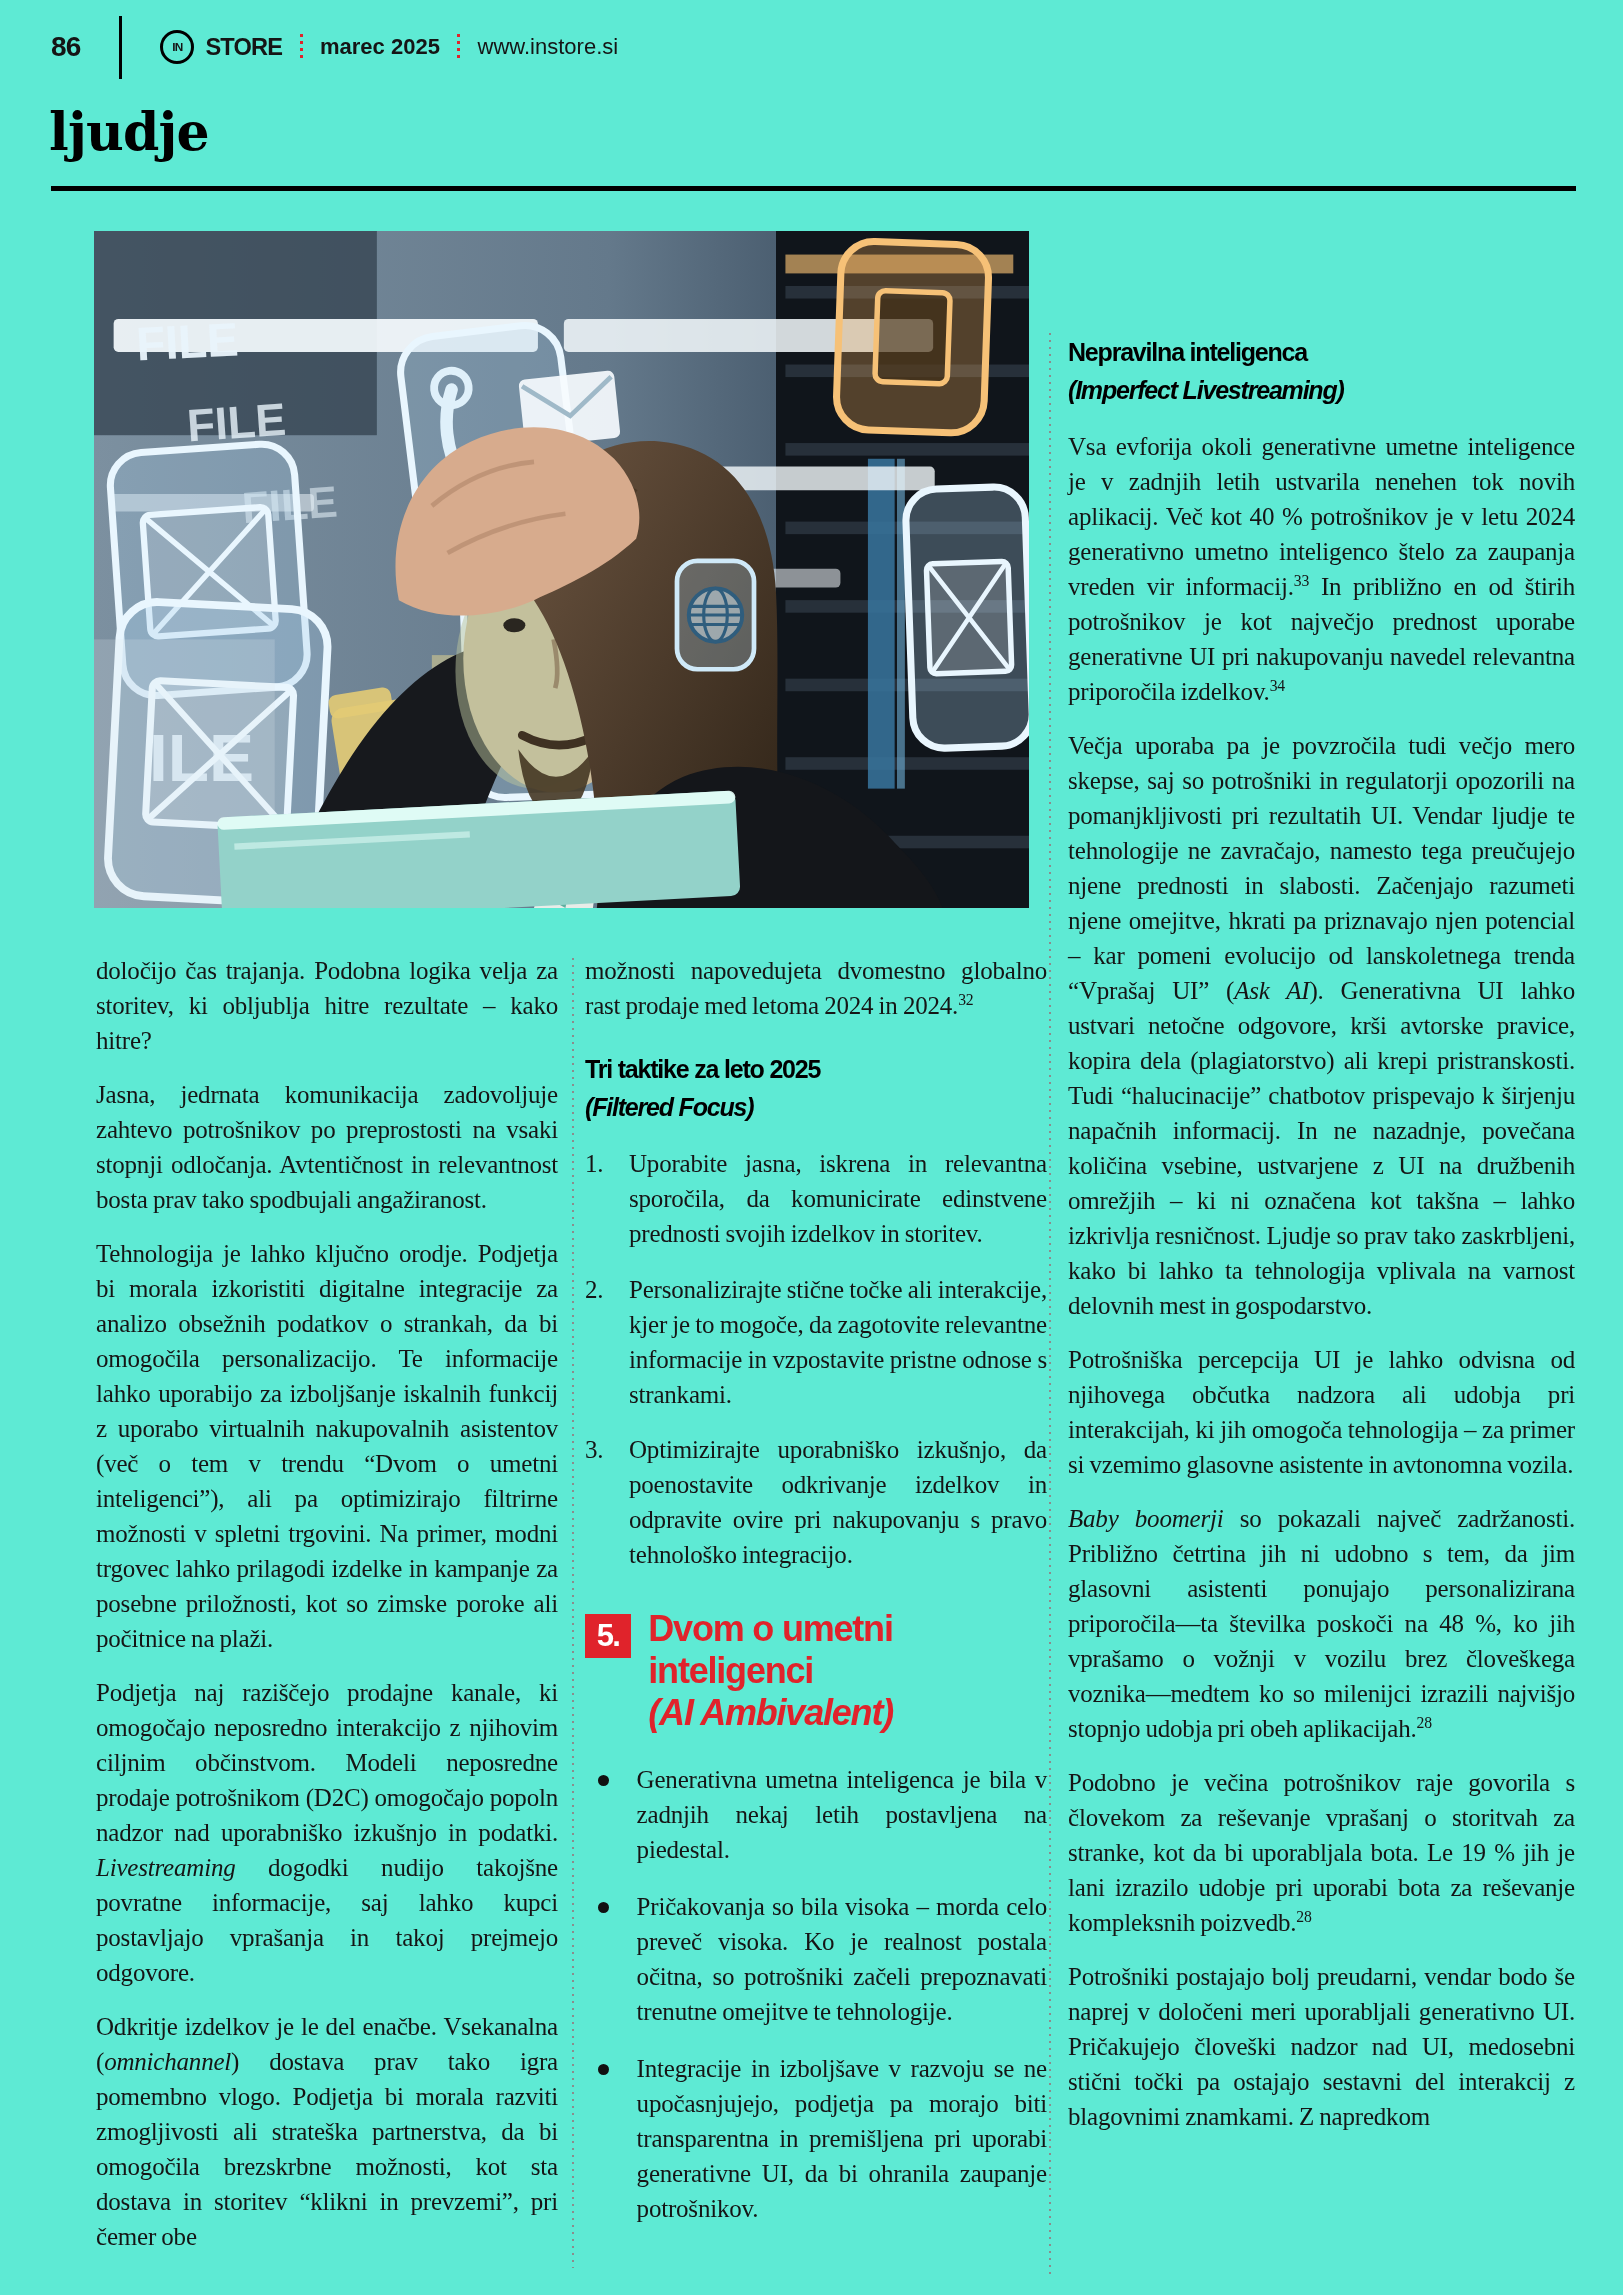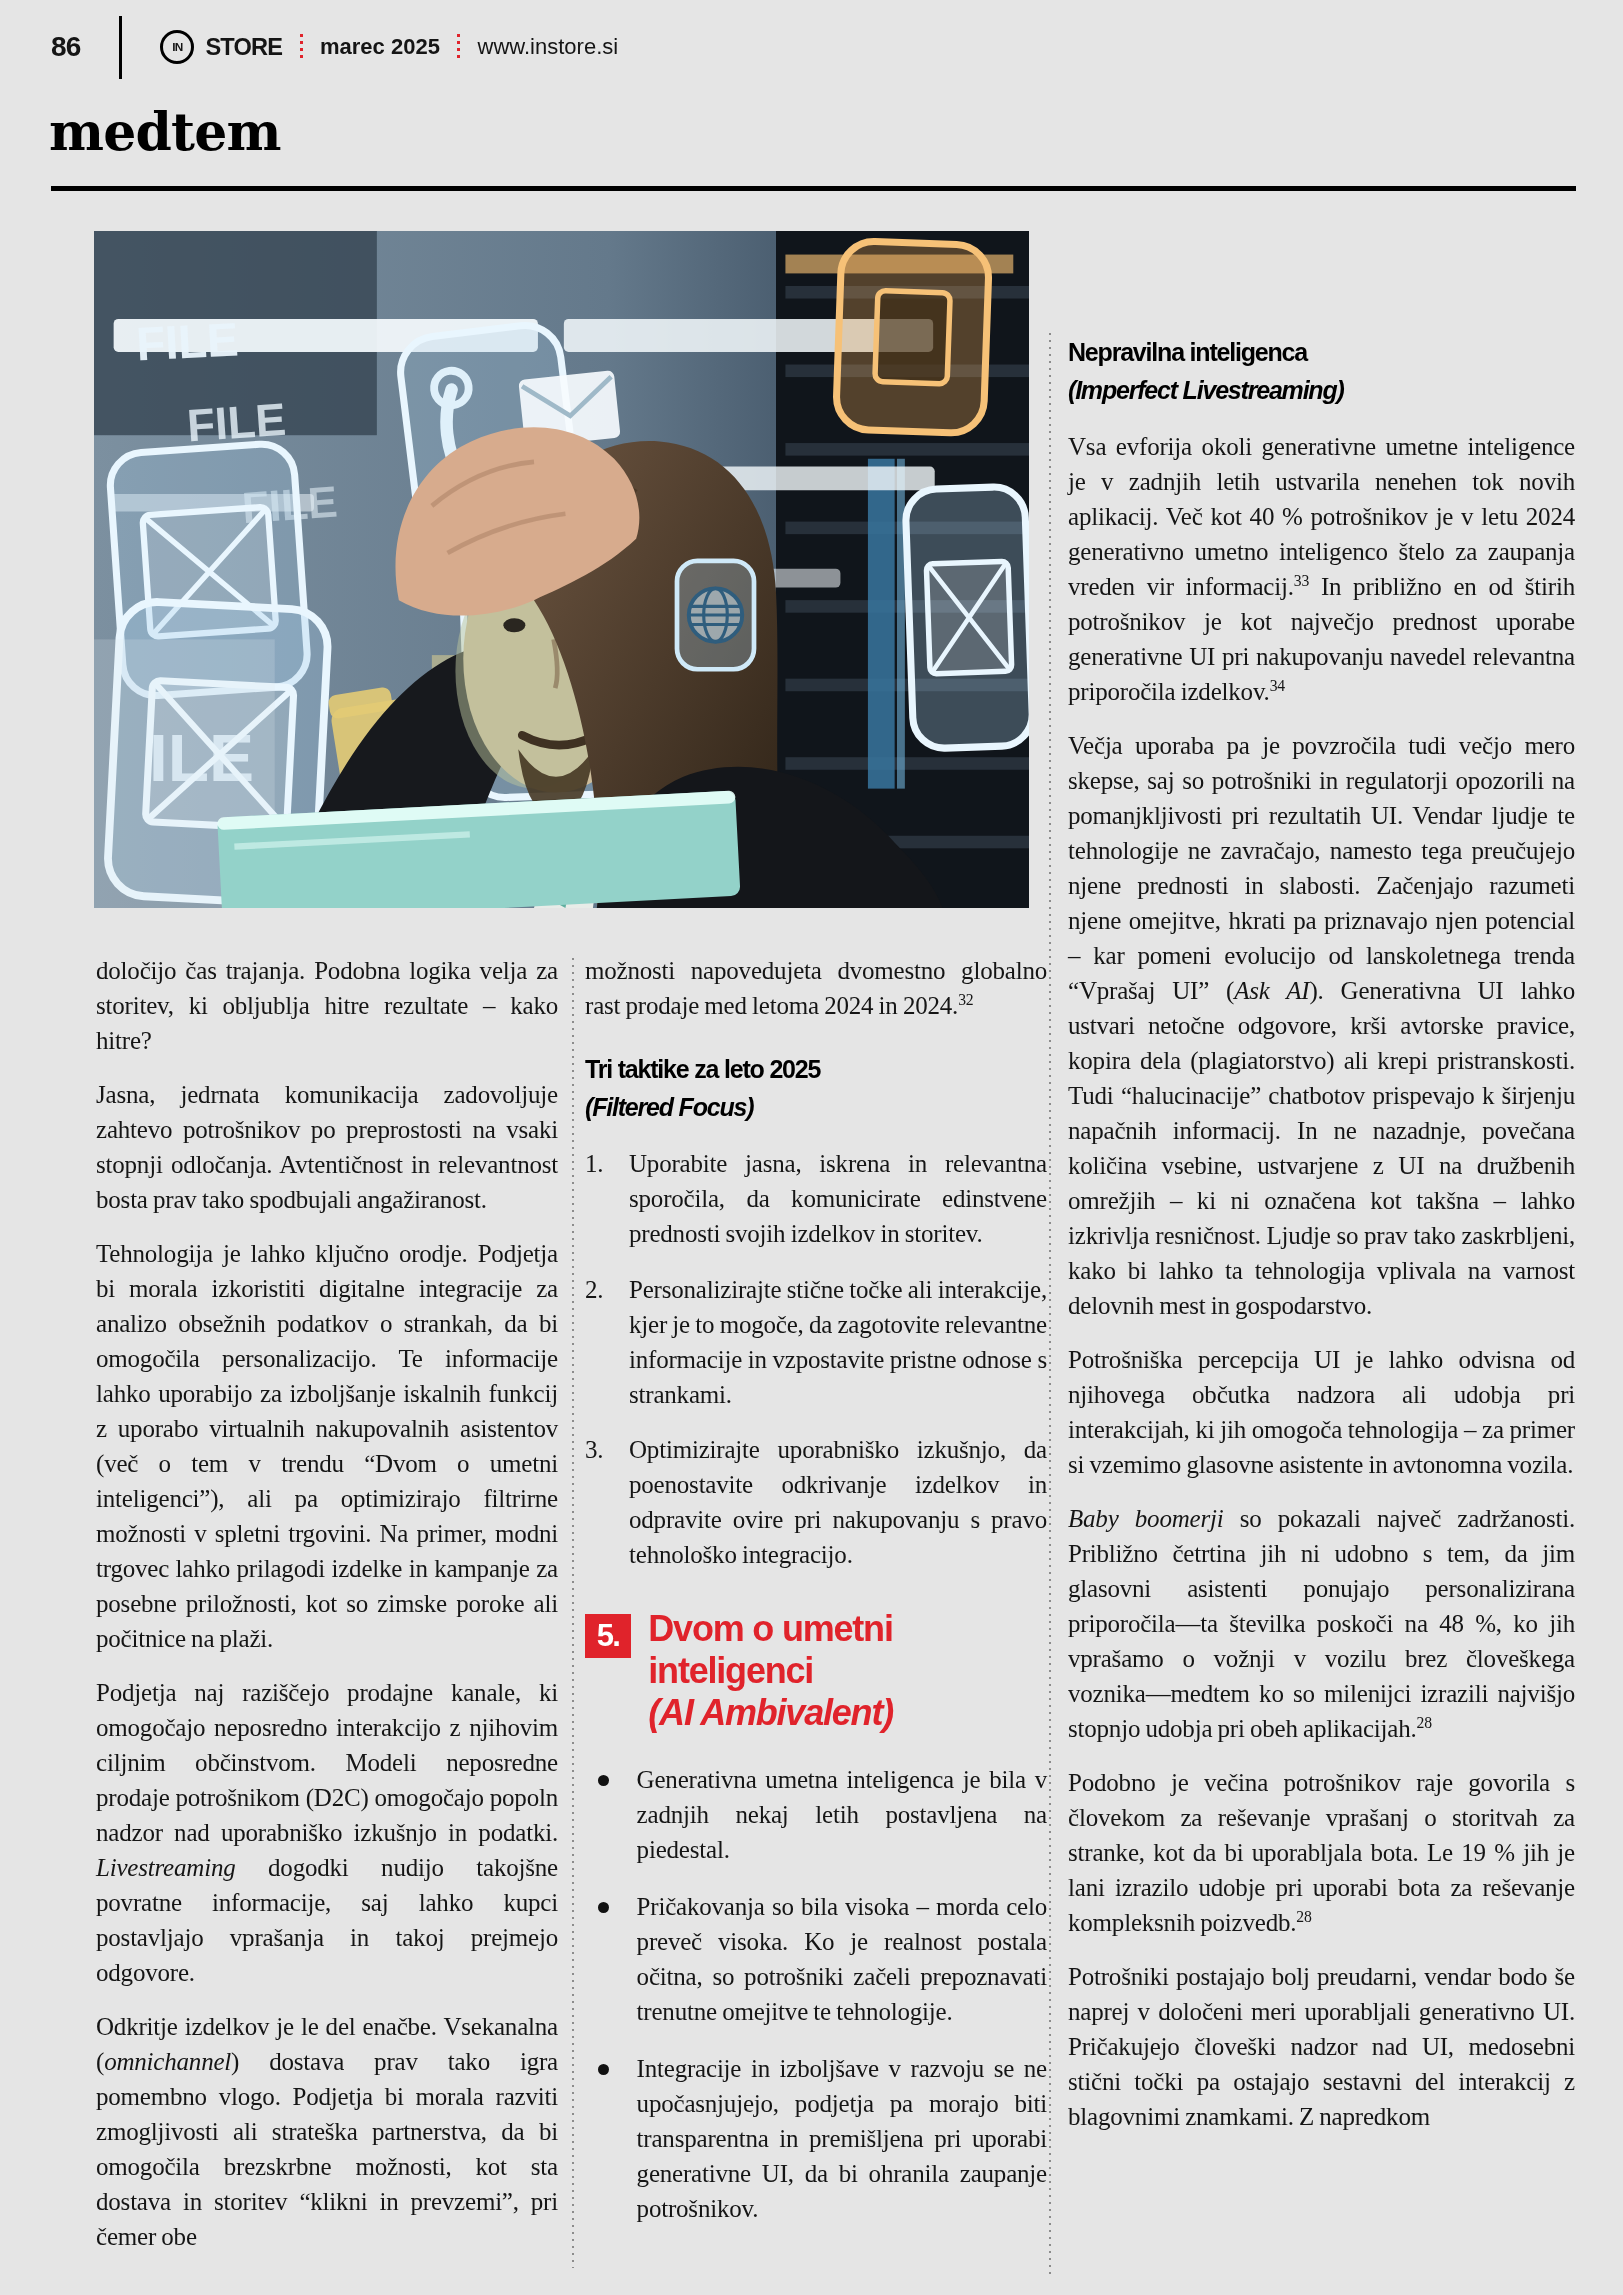--- a/index.html
+++ b/index.html
@@ -1,16 +1,16 @@
 <!DOCTYPE html>
 <html style="font-size:12.6px"><head>
 <meta charset="utf-8">
 <style>
   html,body{margin:0;padding:0;background:#ffffff;}
-  .page{position:relative;width:1623px;height:2295px;background:#e5e5e5;overflow:hidden;
+  .page{position:relative;width:1623px;height:2295px;background:#5eead4;overflow:hidden;
         font-family:"Liberation Serif", serif;color:#151515;}
   
   .hdr{position:absolute;left:51px;top:14px;height:66px;display:flex;align-items:center;
        font-family:"Liberation Sans", sans-serif;}
   .pnum{font-size:28px;font-weight:bold;letter-spacing:-0.8px;}
   .hbar{width:3.9px;height:63px;background:#000;margin-left:38px;margin-right:38px;}
   .logo{display:flex;align-items:center;gap:11px;}
   .logo-circle{width:28px;height:28px;border:3.1px solid #000;border-radius:50%;
                display:flex;align-items:center;justify-content:center;
                font-size:11.8px;font-weight:bold;letter-spacing:-0.8px;}
@@ -71,21 +71,21 @@
     <span class="logo">
       <span class="logo-circle">IN</span>
       <span class="logo-text">STORE</span>
     </span>
     <span class="rsep"></span>
     <span class="issue">marec 2025</span>
     <span class="rsep"></span>
     <span class="website">www.instore.si</span>
   </header>
 
-  <h1 class="section-title">medtem</h1>
+  <h1 class="section-title">ljudje</h1>
   <div class="rule"></div>
 
   <figure class="hero">
     <svg viewBox="0 0 1190 862" width="935" height="677" preserveAspectRatio="none">
       <defs>
         <linearGradient id="bgg" x1="0" y1="0" x2="1" y2="0">
           <stop offset="0" stop-color="#7c90a0"></stop>
           <stop offset="0.55" stop-color="#64798b"></stop>
           <stop offset="0.78" stop-color="#45586a"></stop>
           <stop offset="1" stop-color="#1d2831"></stop>

